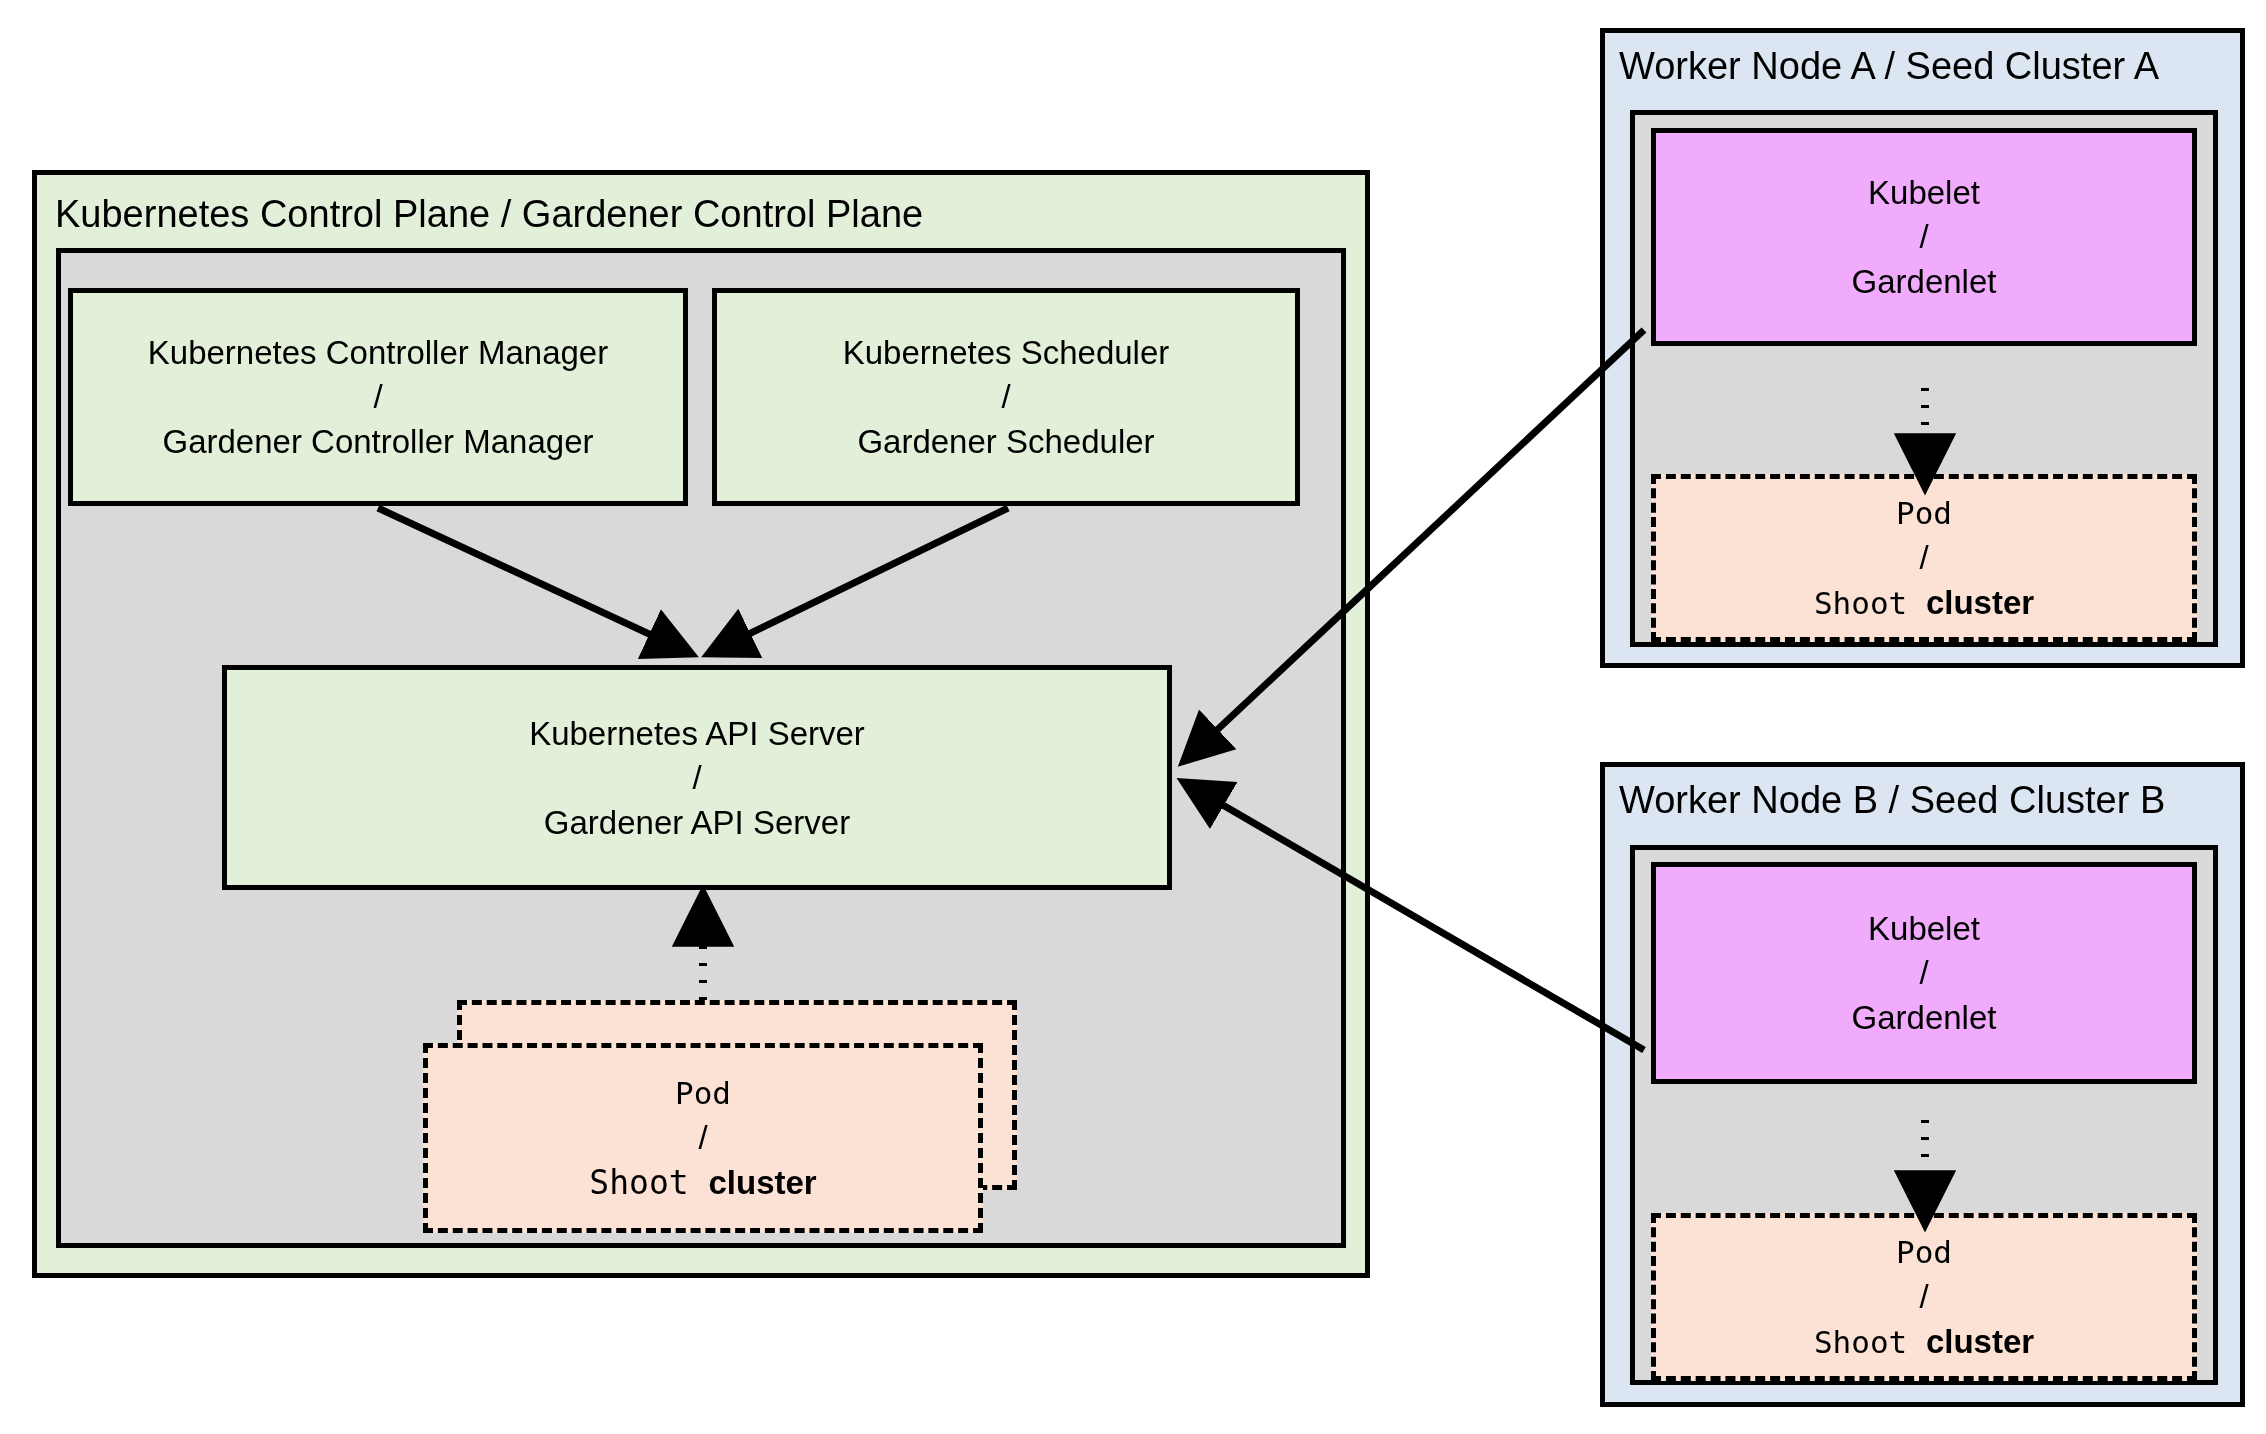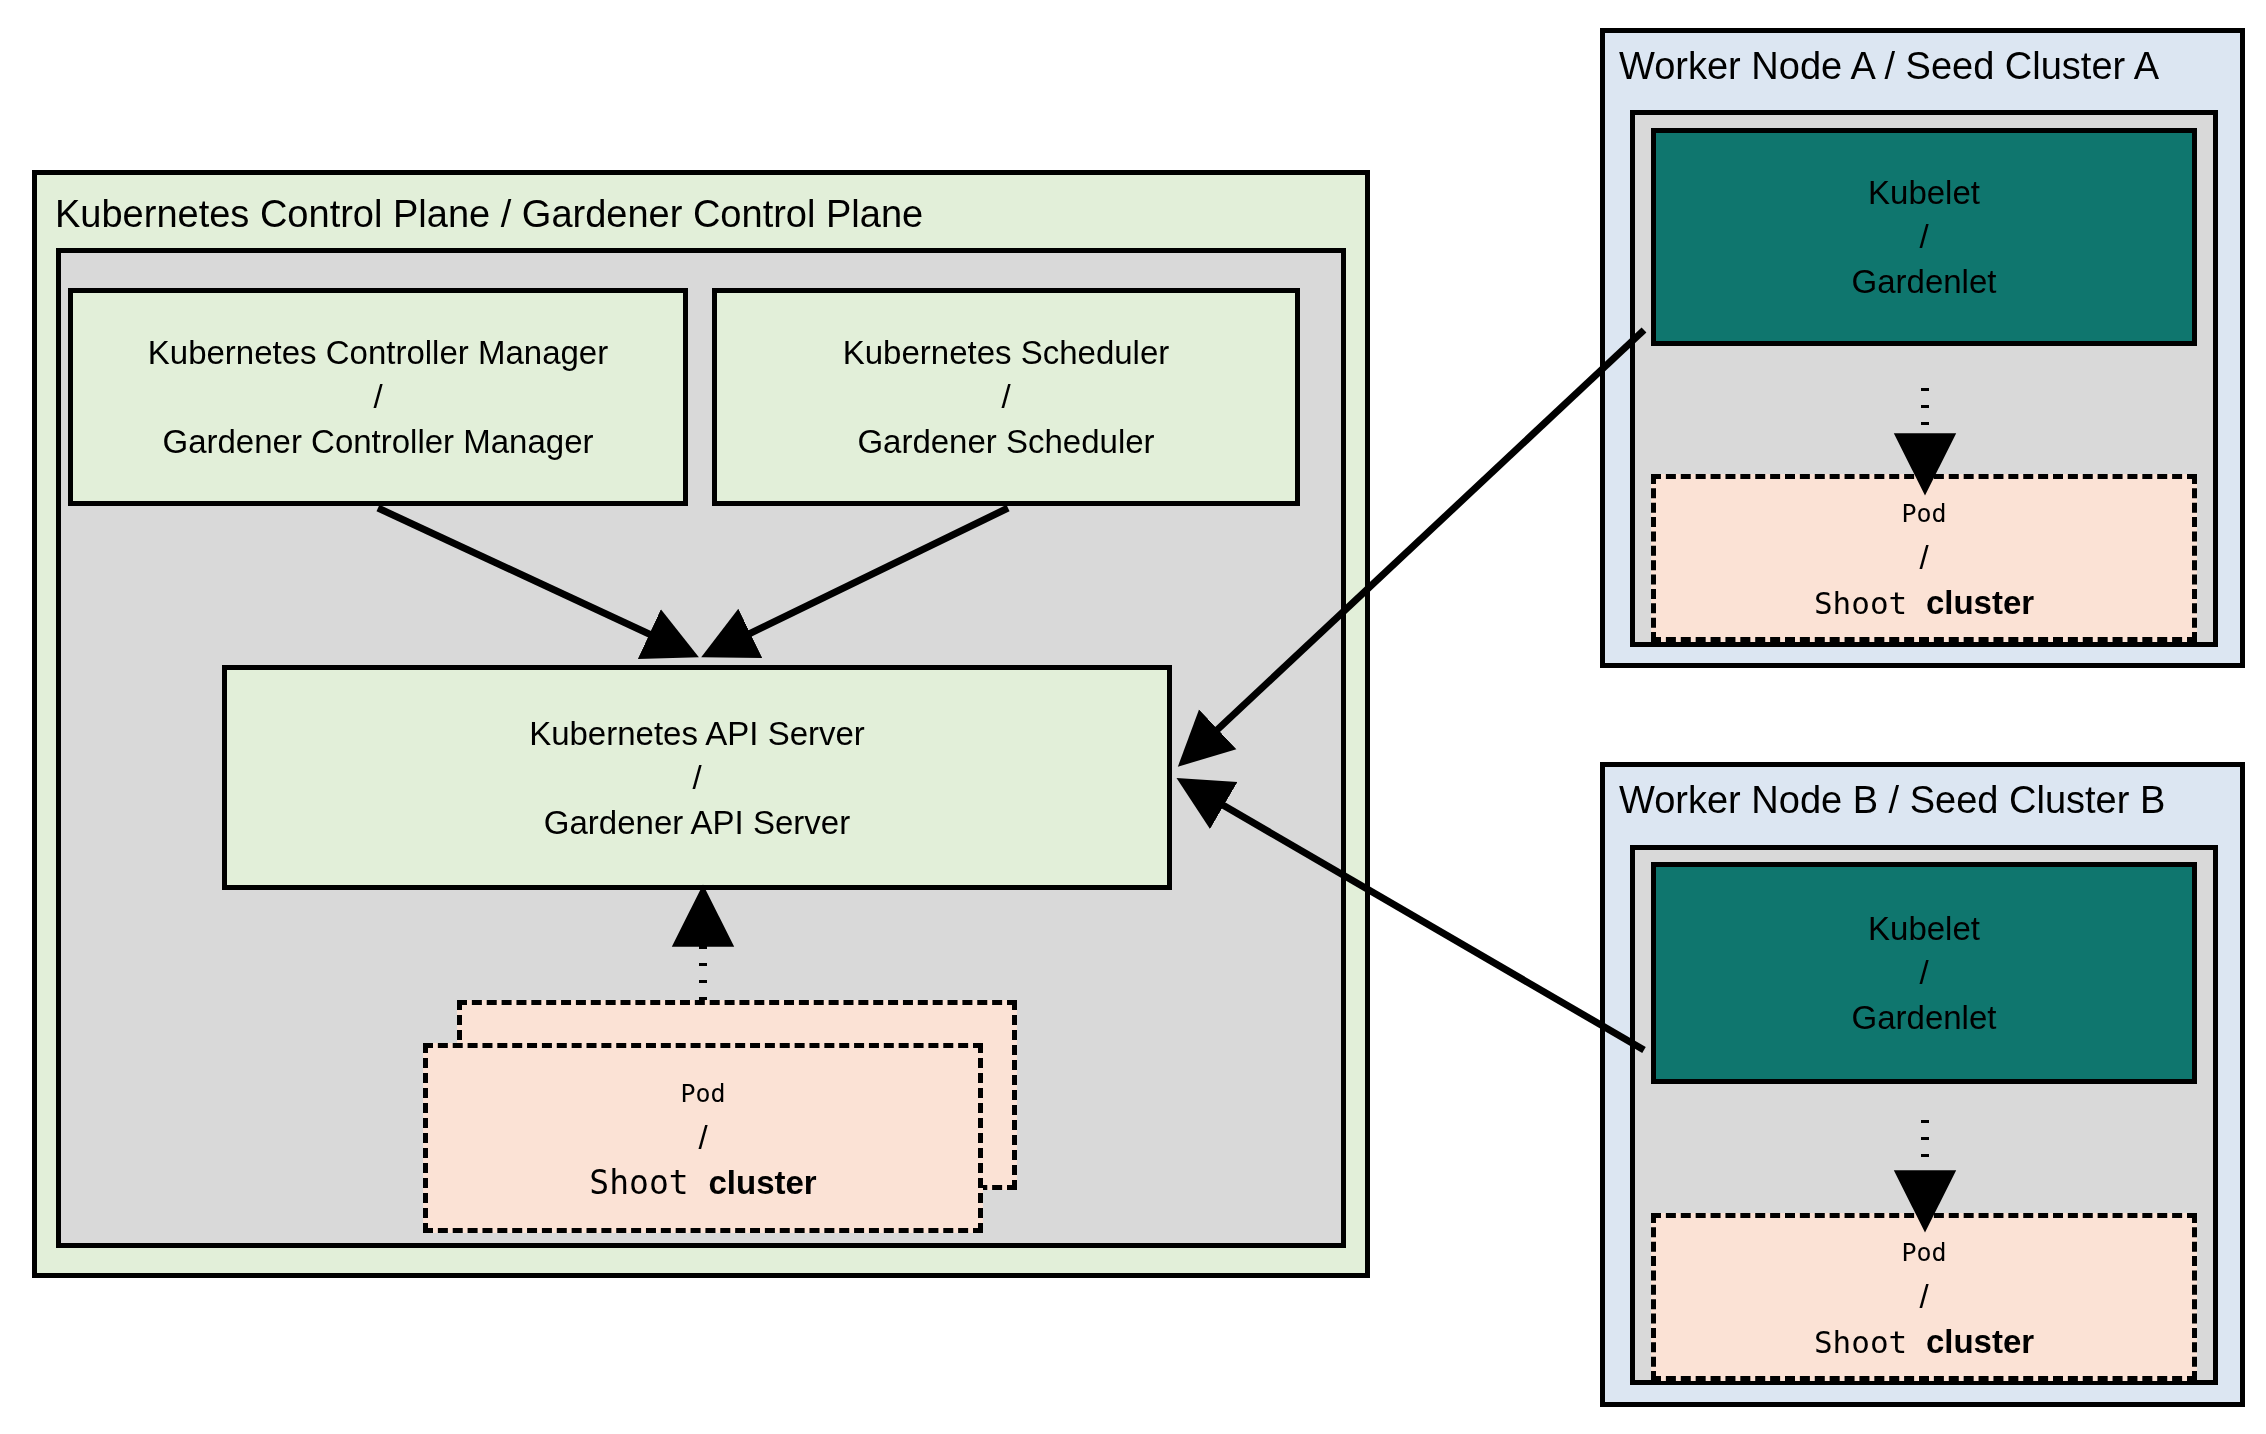--- a/index.html
+++ b/index.html
@@ -38,29 +38,29 @@
   }
   .line {
     font-size: 33px;
     line-height: 47px;
     color: #000;
     white-space: nowrap;
   }
   .line.bold { font-weight: normal; }
   .line.mono {
     font-family: "DejaVu Sans Mono", monospace;
-    font-size: 25px;
+    font-size: 31px;
   }
   .line.slash { font-size: 33px; line-height: 42px; }
 
   
   .fill-green   { background: #e2efd9; }
   .fill-gray    { background: #d9d9d9; }
   .fill-blue    { background: #dce6f2; }
-  .fill-orange  { background: #0f766e; }
+  .fill-orange  { background: #f0abfc; }
   .fill-peach   { background: #fbe2d5; }
 
   .dashed { border: 5px dashed #000000; }
 
   
   #wires {
     position: absolute;
     left: 0; top: 0;
     width: 2266px; height: 1434px;
     pointer-events: none;

